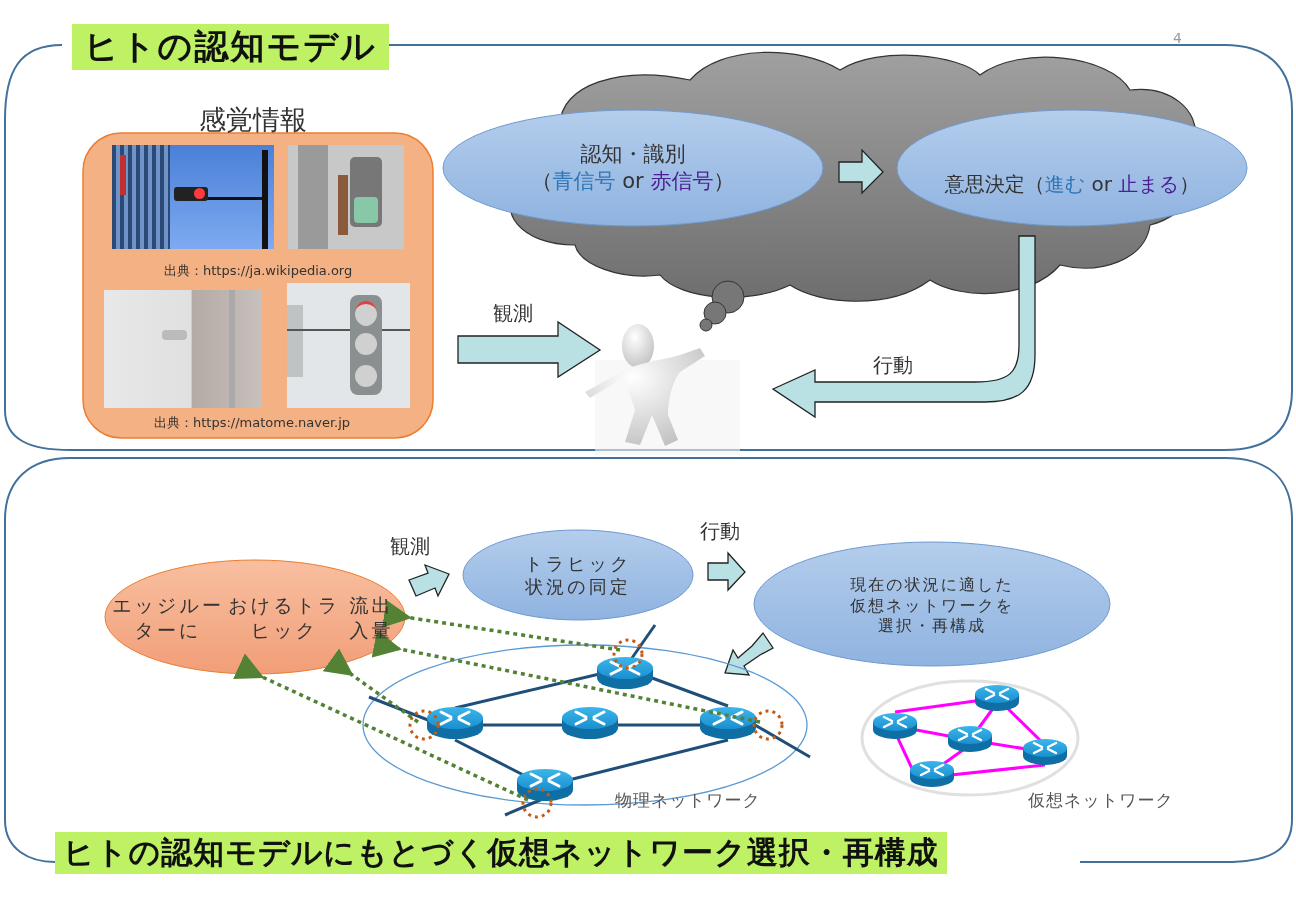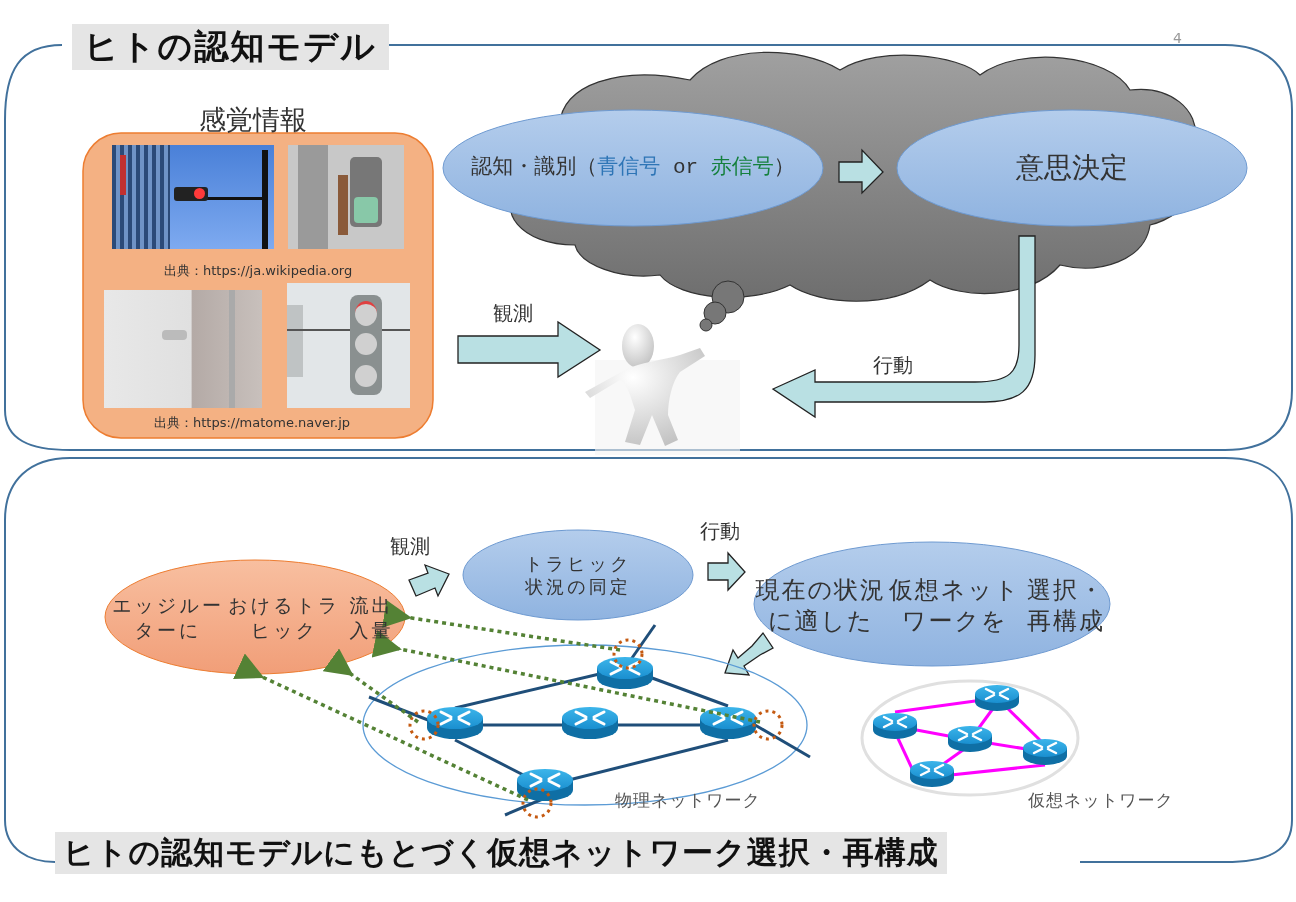--- a/index.html
+++ b/index.html
@@ -1,23 +1,23 @@
 <!DOCTYPE html>
 <html><head>
 <meta charset="utf-8">
 <style>
   html,body{margin:0;padding:0;background:#fff;}
   body{width:1296px;height:902px;position:relative;overflow:hidden;font-family:"DejaVu Sans","Liberation Sans",sans-serif;color:#333;}
   .abs{position:absolute;}
   svg{position:absolute;left:0;top:0;}
-  .title{font-weight:bold;color:#111;background:#e5e5e5;white-space:nowrap;letter-spacing:2px;}
+  .title{font-weight:bold;color:#111;background:#bef264;white-space:nowrap;letter-spacing:2px;}
   .lbl{white-space:nowrap;color:#333;}
   .ell-text{display:flex;align-items:center;justify-content:center;text-align:center;line-height:1.3;color:#333;}
   .blue{color:#2e75b6;}
-  .red{color:#15803d;}
+  .red{color:#4c1d95;}
   .photo{position:absolute;overflow:hidden;}
 </style>
 </head>
 <body>
 
 <svg width="1296" height="902">
   <defs>
     <linearGradient id="cloudG" x1="0" y1="0" x2="0" y2="1">
       <stop offset="0" stop-color="#a0a0a0"></stop>
         <stop offset="1" stop-color="#6e6e6e"></stop>
@@ -174,42 +174,43 @@
 <div class="abs title" style="left:72px;top:24px;font-size:34px;padding:0 12px;">ヒトの認知モデル</div>
 <div class="abs lbl" style="left:1173px;top:30px;font-size:14px;color:#999;">4</div>
 
 <div class="abs lbl" style="left:199px;top:102px;font-size:27px;">感覚情報</div>
 <div class="abs lbl" style="left:164px;top:262px;font-size:13px;">出典：https://ja.wikipedia.org</div>
 <div class="abs lbl" style="left:154px;top:414px;font-size:13px;">出典：https://matome.naver.jp</div>
 
 <div class="abs lbl" style="left:493px;top:300px;font-size:20px;">観測</div>
 <div class="abs lbl" style="left:873px;top:352px;font-size:20px;">行動</div>
 
-<div class="abs ell-text" style="left:443px;top:120px;width:380px;height:96px;font-size:21px;flex-direction:row;font-family:Liberation Mono, monospace;">
+<div class="abs ell-text" style="left:443px;top:120px;width:380px;height:96px;font-size:21px;flex-direction:column;">
   <div>認知・識別</div>
   <div><span>（</span><span class="blue">青信号</span><span> or </span><span class="red">赤信号</span><span>）</span></div>
 </div>
 
-<div class="abs ell-text" style="left:897px;top:120px;width:350px;height:96px;font-size:28px;flex-direction:row;">
+<div class="abs ell-text" style="left:897px;top:136px;width:350px;height:96px;font-size:20px;flex-direction:row;">
   <div>意思決定</div>
+  <div><span>（</span><span class="blue">進む</span><span> or </span><span class="red">止まる</span><span>）</span></div>
 </div>
 
 <div class="abs lbl" style="left:390px;top:533px;font-size:20px;">観測</div>
 <div class="abs lbl" style="left:700px;top:518px;font-size:20px;">行動</div>
 
 <div class="abs ell-text" style="left:110px;top:570px;width:290px;height:95px;font-size:19px;flex-direction:row;letter-spacing:3px;">
   <div>エッジルーターに</div>
   <div>おけるトラヒック</div>
   <div>流出入量</div>
 </div>
 <div class="abs ell-text" style="left:463px;top:535px;width:230px;height:80px;font-size:18px;flex-direction:column;letter-spacing:3px;">
   <div>トラヒック</div>
   <div>状況の同定</div>
 </div>
-<div class="abs ell-text" style="left:754px;top:556px;width:356px;height:100px;font-size:24px;flex-direction:row;letter-spacing:2px;">
+<div class="abs ell-text" style="left:754px;top:556px;width:356px;height:100px;font-size:16px;flex-direction:column;letter-spacing:2px;">
   <div>現在の状況に適した</div>
   <div>仮想ネットワークを</div>
   <div>選択・再構成</div>
 </div>
 
 <div class="abs lbl" style="left:615px;top:789px;font-size:17px;color:#555;letter-spacing:1px;">物理ネットワーク</div>
 <div class="abs lbl" style="left:1028px;top:789px;font-size:17px;color:#555;letter-spacing:1px;">仮想ネットワーク</div>
 
 <div class="abs title" style="left:55px;top:832px;font-size:31px;padding:0 8px;letter-spacing:1px;">ヒトの認知モデルにもとづく仮想ネットワーク選択・再構成</div>
 

